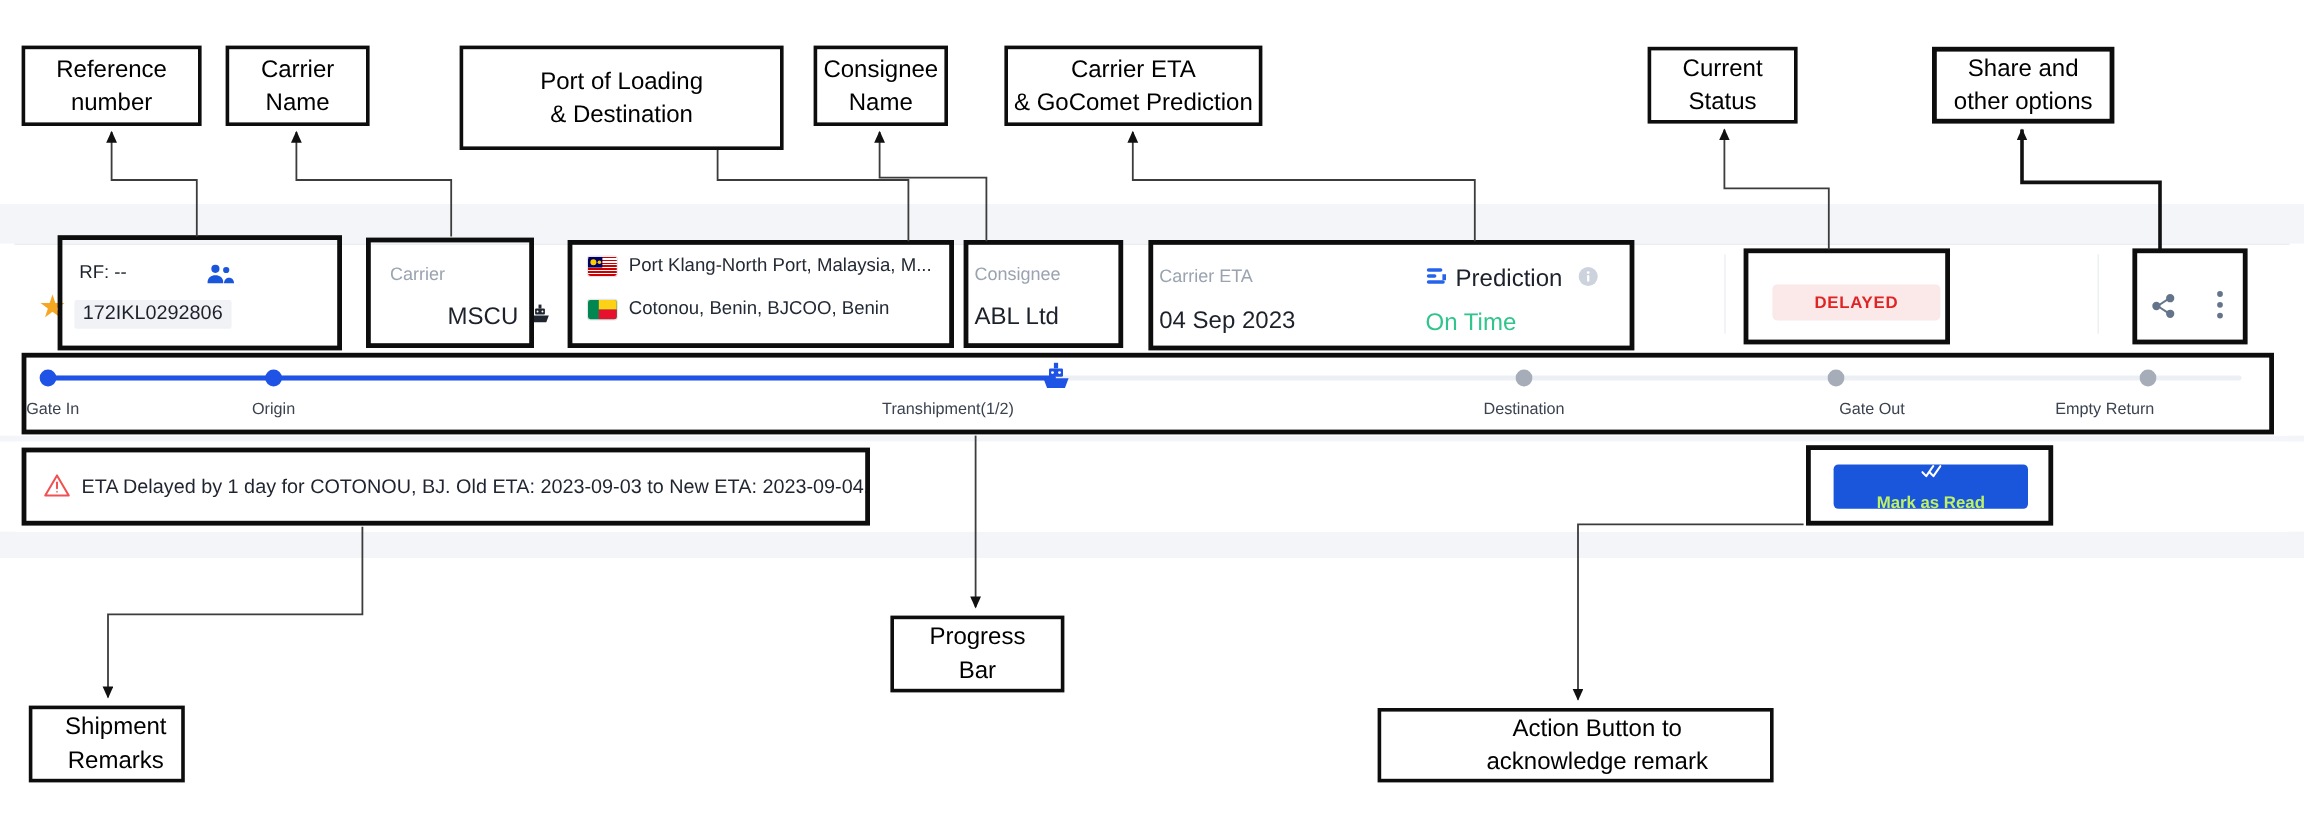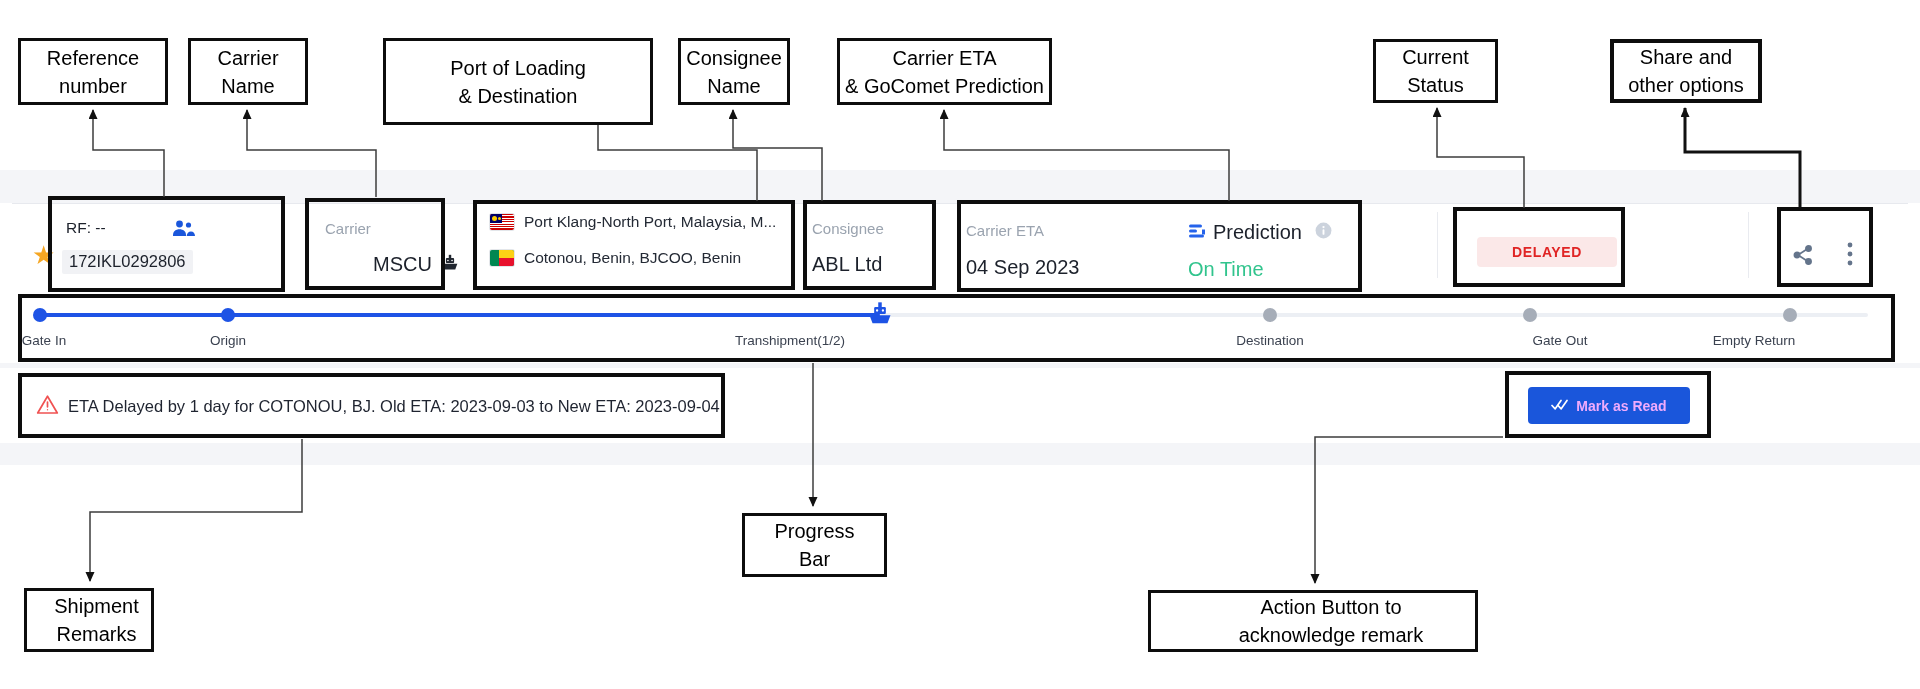--- a/index.html
+++ b/index.html
@@ -40,22 +40,22 @@
   .vdiv { position:absolute; width:1px; background:#e9ebf0; }
   
   .track { position:absolute; height:4px; border-radius:2px; }
   .dot   { position:absolute; width:14px; height:14px; border-radius:50%; }
   .stoplbl { position:absolute; top:333px; transform:translateX(-50%);
              font-size:13.5px; color:#3b4250; white-space:nowrap; }
   
   .remark-text { position:absolute; font-size:16.5px; color:#1f2430; font-weight:500; }
   .btn-primary {
     position:absolute; display:flex; align-items:center; justify-content:center; gap:8px;
-    background:#1a56db; color:#f0abfc; font-weight:bold; font-size:14px;
-    border:none; border-radius:4px; cursor:pointer; font-family:"Liberation Sans",sans-serif;
+    background:#1a56db; color:#bef264; font-weight:bold; font-size:14px;
+    border:none; border-radius:4px; cursor:pointer; font-family:"Liberation Sans",sans-serif;flex-direction:column;
   }
   svg.connectors { position:absolute; left:0; top:0; z-index:5; pointer-events:none; }
   .icon { display:inline-block; }
 </style>
 </head>
 <body>
 
 <div class="canvas">
 
   <div class="band" style="top:170px; height:33px;"></div>

